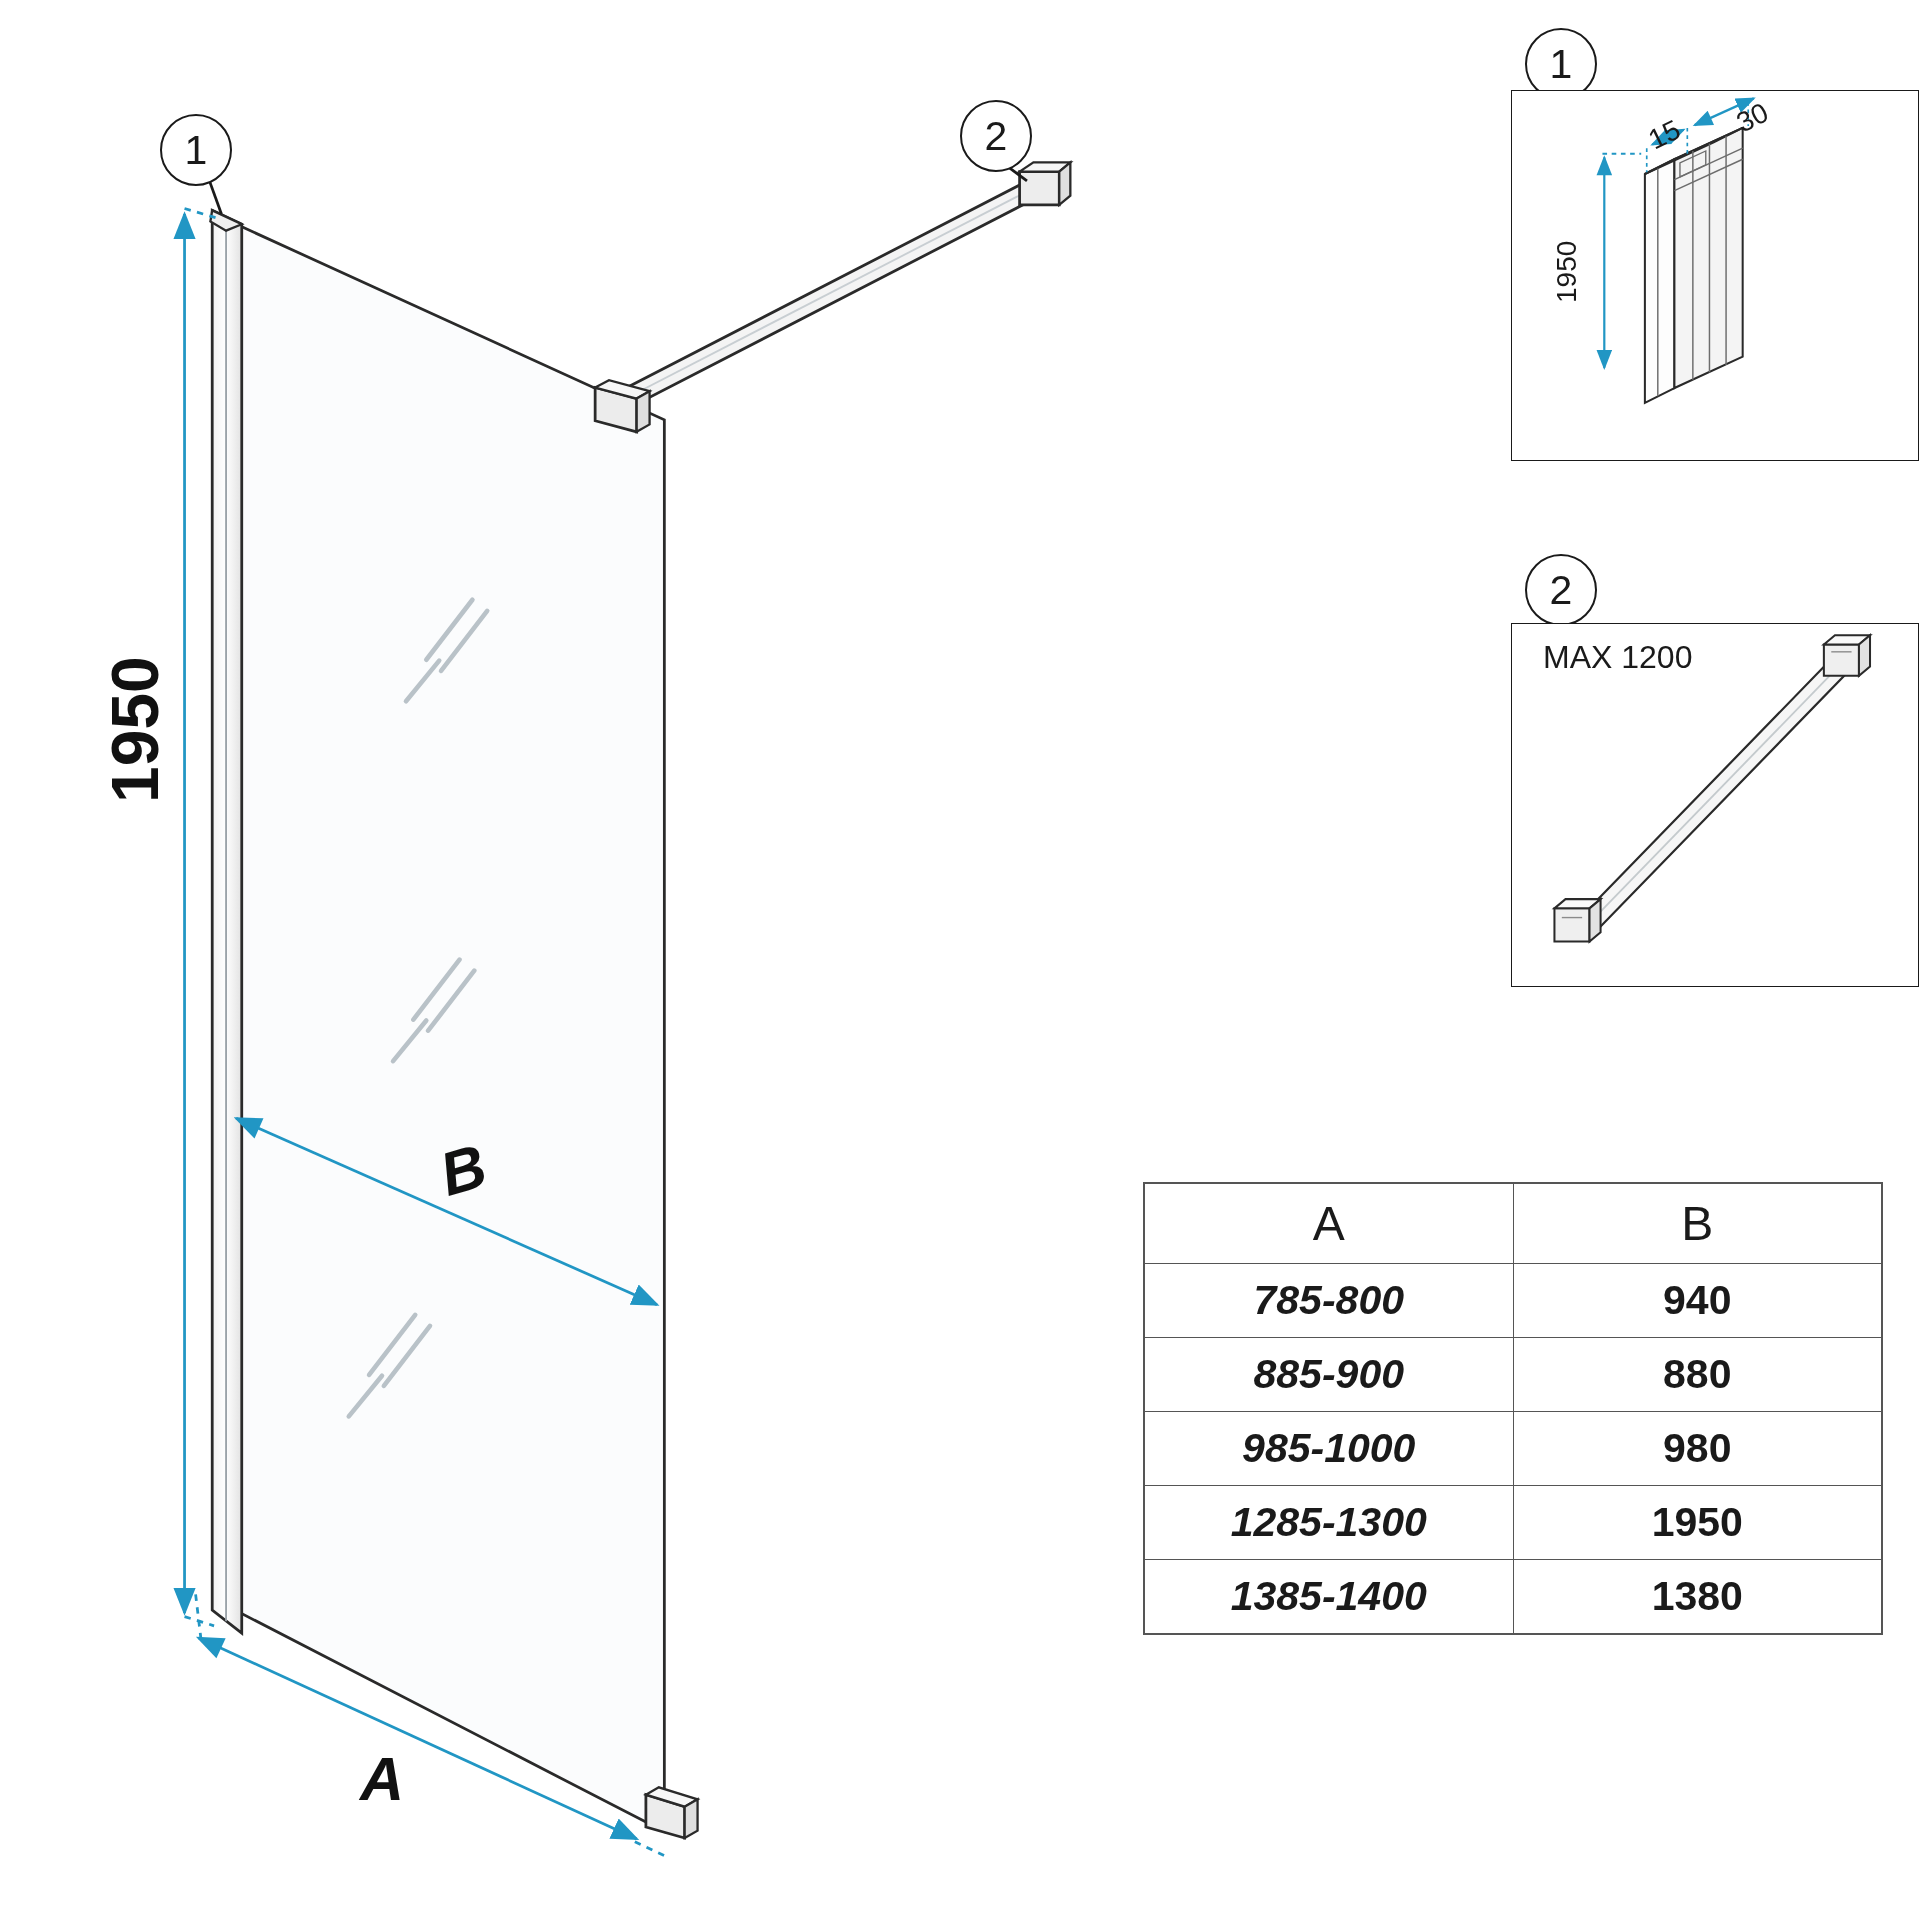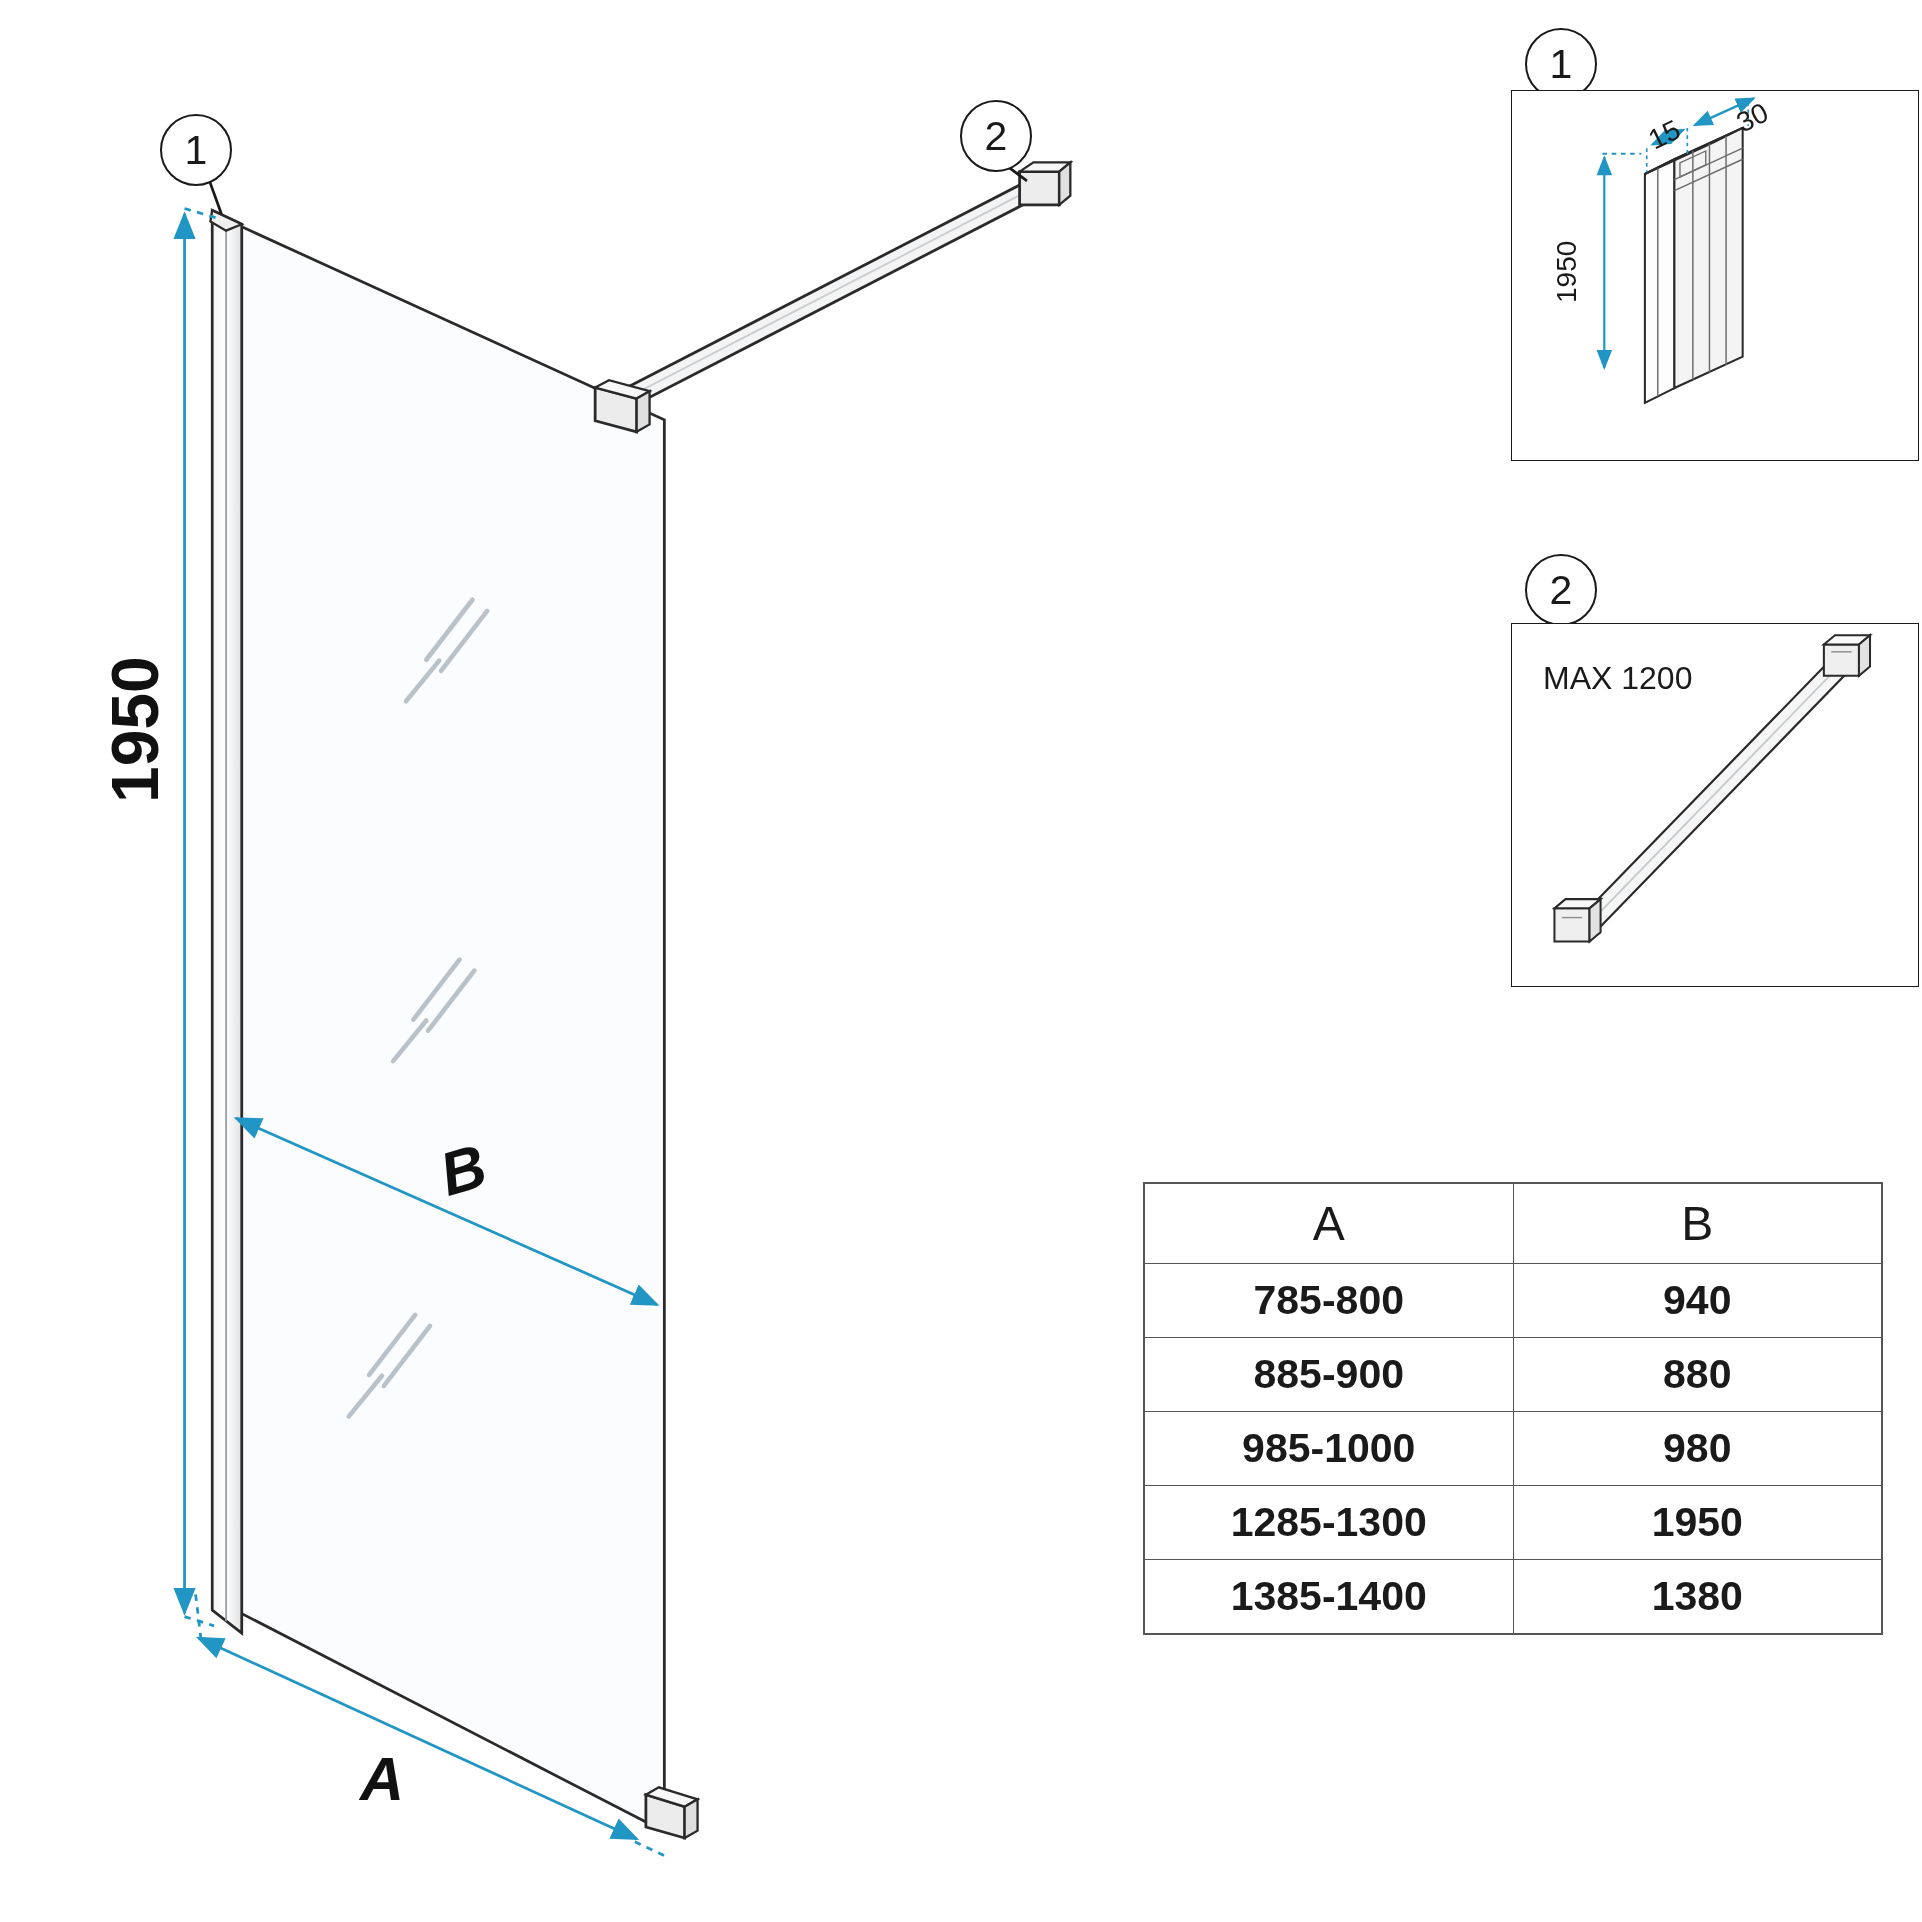--- a/index.html
+++ b/index.html
@@ -38,21 +38,21 @@
   #detail-panel-1{left:1511px;top:90px;width:406px;height:369px;}
   #detail-panel-2{left:1511px;top:623px;width:406px;height:362px;}
   .detail-panel svg{position:absolute;left:0;top:0;width:100%;height:100%;}
   .panel-label{
     position:absolute;
     font-size:32px;
     font-family:"Liberation Sans", sans-serif;
     color:#1a1a1a;
     white-space:nowrap;
   }
-  #max-label{left:1543px;top:660px;}
+  #max-label{left:1543px;top:639px;}
 
   
   .dim{
     position:absolute;
     font-size:59px;
     font-weight:700;
     font-family:"Liberation Sans", sans-serif;
     color:#111;
     white-space:nowrap;
   }
@@ -86,21 +86,21 @@
     border:1.8px solid #555;
     text-align:center;
     font-family:"Liberation Sans", sans-serif;
     font-size:41px;
     font-weight:700;
     color:#1a1a1a;
     height:73px;
     padding:0;
   }
   table th{font-size:48px;font-weight:400;height:79px;}
-  table td.col-a{font-weight:700;}
+  table td.col-a{font-weight:700;font-style:italic;}
 </style>
 </head>
 <body>
 
 <div class="stage">
 
   <svg class="main" viewBox="0 0 2083 2083">
     <defs>
       <marker id="arrowBlue" markerWidth="12" markerHeight="12" refX="9" refY="4" orient="auto">
         <path d="M0,0 L10,4 L0,8 z" fill="#2196c4"></path>

